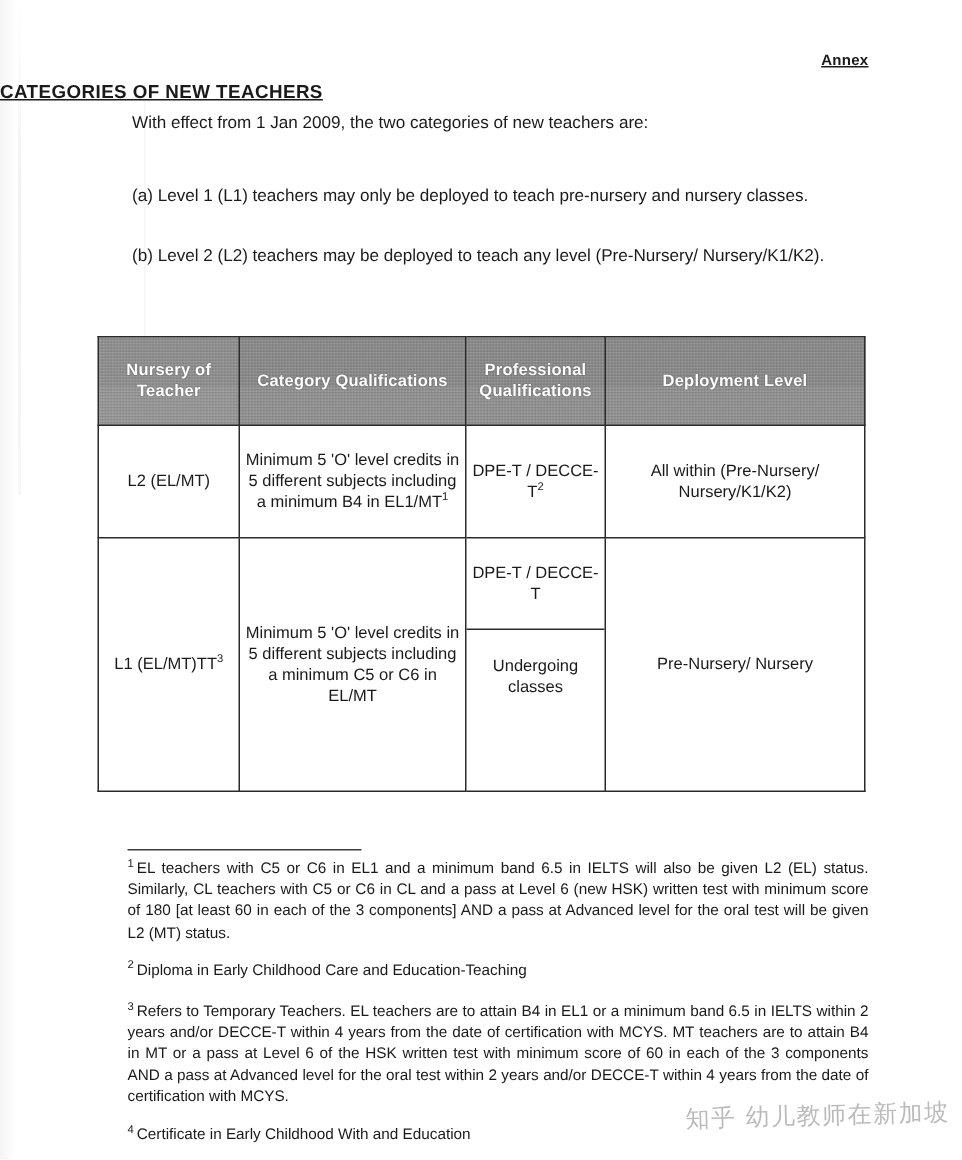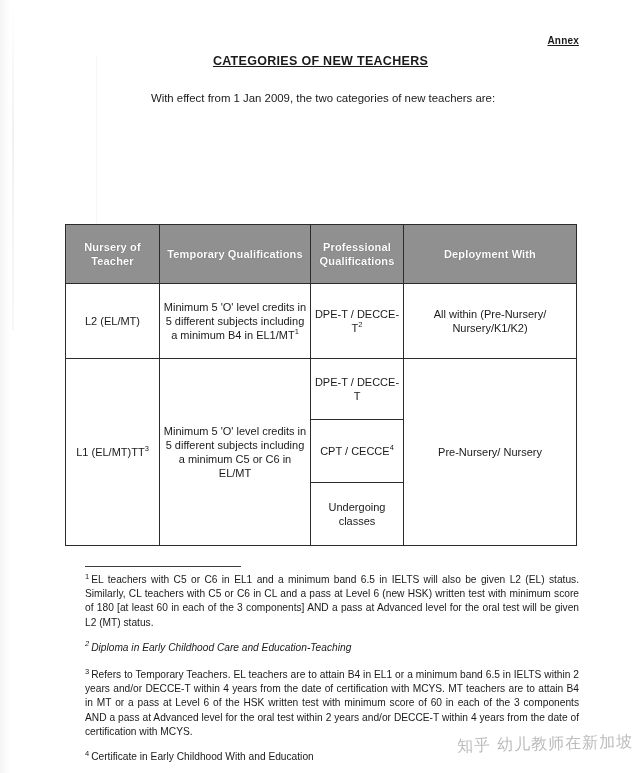--- a/index.html
+++ b/index.html
@@ -53,36 +53,35 @@
     font-weight: bold;
     text-decoration: underline;
     letter-spacing: 0.2px;
     margin-top: 12px;
   }
   .doc-title {
     position: absolute;
     left: 0;
     right: 0;
     top: 54px;
-    text-align: center;
     font-size: 12.5px;
     font-weight: bold;
     text-decoration: underline;
     letter-spacing: 0.3px;
   }
 
   
   .intro {
     position: absolute;
     left: 88px;
     width: 470px;
     font-size: 11.4px;
     line-height: 15.5px;
   }
-  .p-effect { top: 91px; text-align: center; }
+  .p-effect { top: 75px; }
   .p-a      { top: 124px; }
   .p-b      { top: 164px; }
 
   
   .tbl {
     position: absolute;
     left: 65px;
     top: 224px;
     width: 511px;
     border-collapse: collapse;
@@ -166,21 +165,21 @@
     text-align: justify;
   }
   .fn {
     margin: 0 0 11px 0;
     text-indent: 0;
   }
   .fn sup {
     font-size: 7.5px;
     margin-right: 2px;
   }
-  .fn-2 { margin-bottom: 13px; font-style: italic; }
+  .fn-2 { margin-bottom: 13px; }
 
   
   .watermark {
     position: absolute;
     right: 8px;
     bottom: 18px;
     font-size: 16px;
     font-family: "DejaVu Sans", sans-serif;
     color: rgba(90,90,90,0.42);
     letter-spacing: 1px;
@@ -195,56 +194,55 @@
 <div class="page">
 
   <div class="scan-streak"></div>
   <div class="scan-streak2"></div>
 
   <div class="annex">Annex</div>
 
   <div class="doc-title">CATEGORIES OF NEW TEACHERS</div>
 
   <div class="intro p-effect">With effect from 1 Jan 2009, the two categories of new teachers are:</div>
+  <div class="intro p-a">(a) Level 1 (L1) teachers may only be deployed to teach pre-nursery and nursery classes.</div>
+  <div class="intro p-b">(b) Level 2 (L2) teachers may be deployed to teach any level (Pre-Nursery/ Nursery/K1/K2).</div>
 
   <table class="tbl">
     <colgroup>
       <col class="c1">
         <col class="c2">
         <col class="c3">
         <col class="c4">
     </colgroup>
     <thead>
       <tr>
         <th>Nursery of Teacher</th>
-        <th>Temporary Qualifications</th>
+        <th>Category Qualifications</th>
         <th>Professional Qualifications</th>
-        <th>Deployment With</th>
+        <th>Deployment Level</th>
       </tr>
     </thead>
     <tbody>
       <tr class="row-l2">
         <td>L2 (EL/MT)</td>
         <td><span>Minimum 5 'O' level credits in 5 different subjects including a minimum B4 in EL1/MT</span><sup>1</sup></td>
         <td><span>DPE-T / DECCE-T</span><sup>2</sup></td>
         <td>All within (Pre-Nursery/ Nursery/K1/K2)</td>
       </tr>
       <tr>
         <td class="cell-l1-cat"><span>L1 (EL/MT)TT</span><sup>3</sup></td>
         <td class="cell-l1-acad">Minimum 5 'O' level credits in 5 different subjects including a minimum C5 or C6 in EL/MT</td>
         <td class="nested">
           <table class="subtable">
             <tbody>
               <tr>
                 <td class="sub-a"><span>DPE-T / DECCE-T</span></td>
               </tr>
               <tr>
-                <td class="sub-b"><span>CPT / CECCE</span><sup>4</sup></td>
-              </tr>
-              <tr>
                 <td class="sub-c">Undergoing classes</td>
               </tr>
             </tbody>
           </table>
         </td>
         <td class="cell-l1-deploy">Pre-Nursery/ Nursery</td>
       </tr>
     </tbody>
   </table>
 

